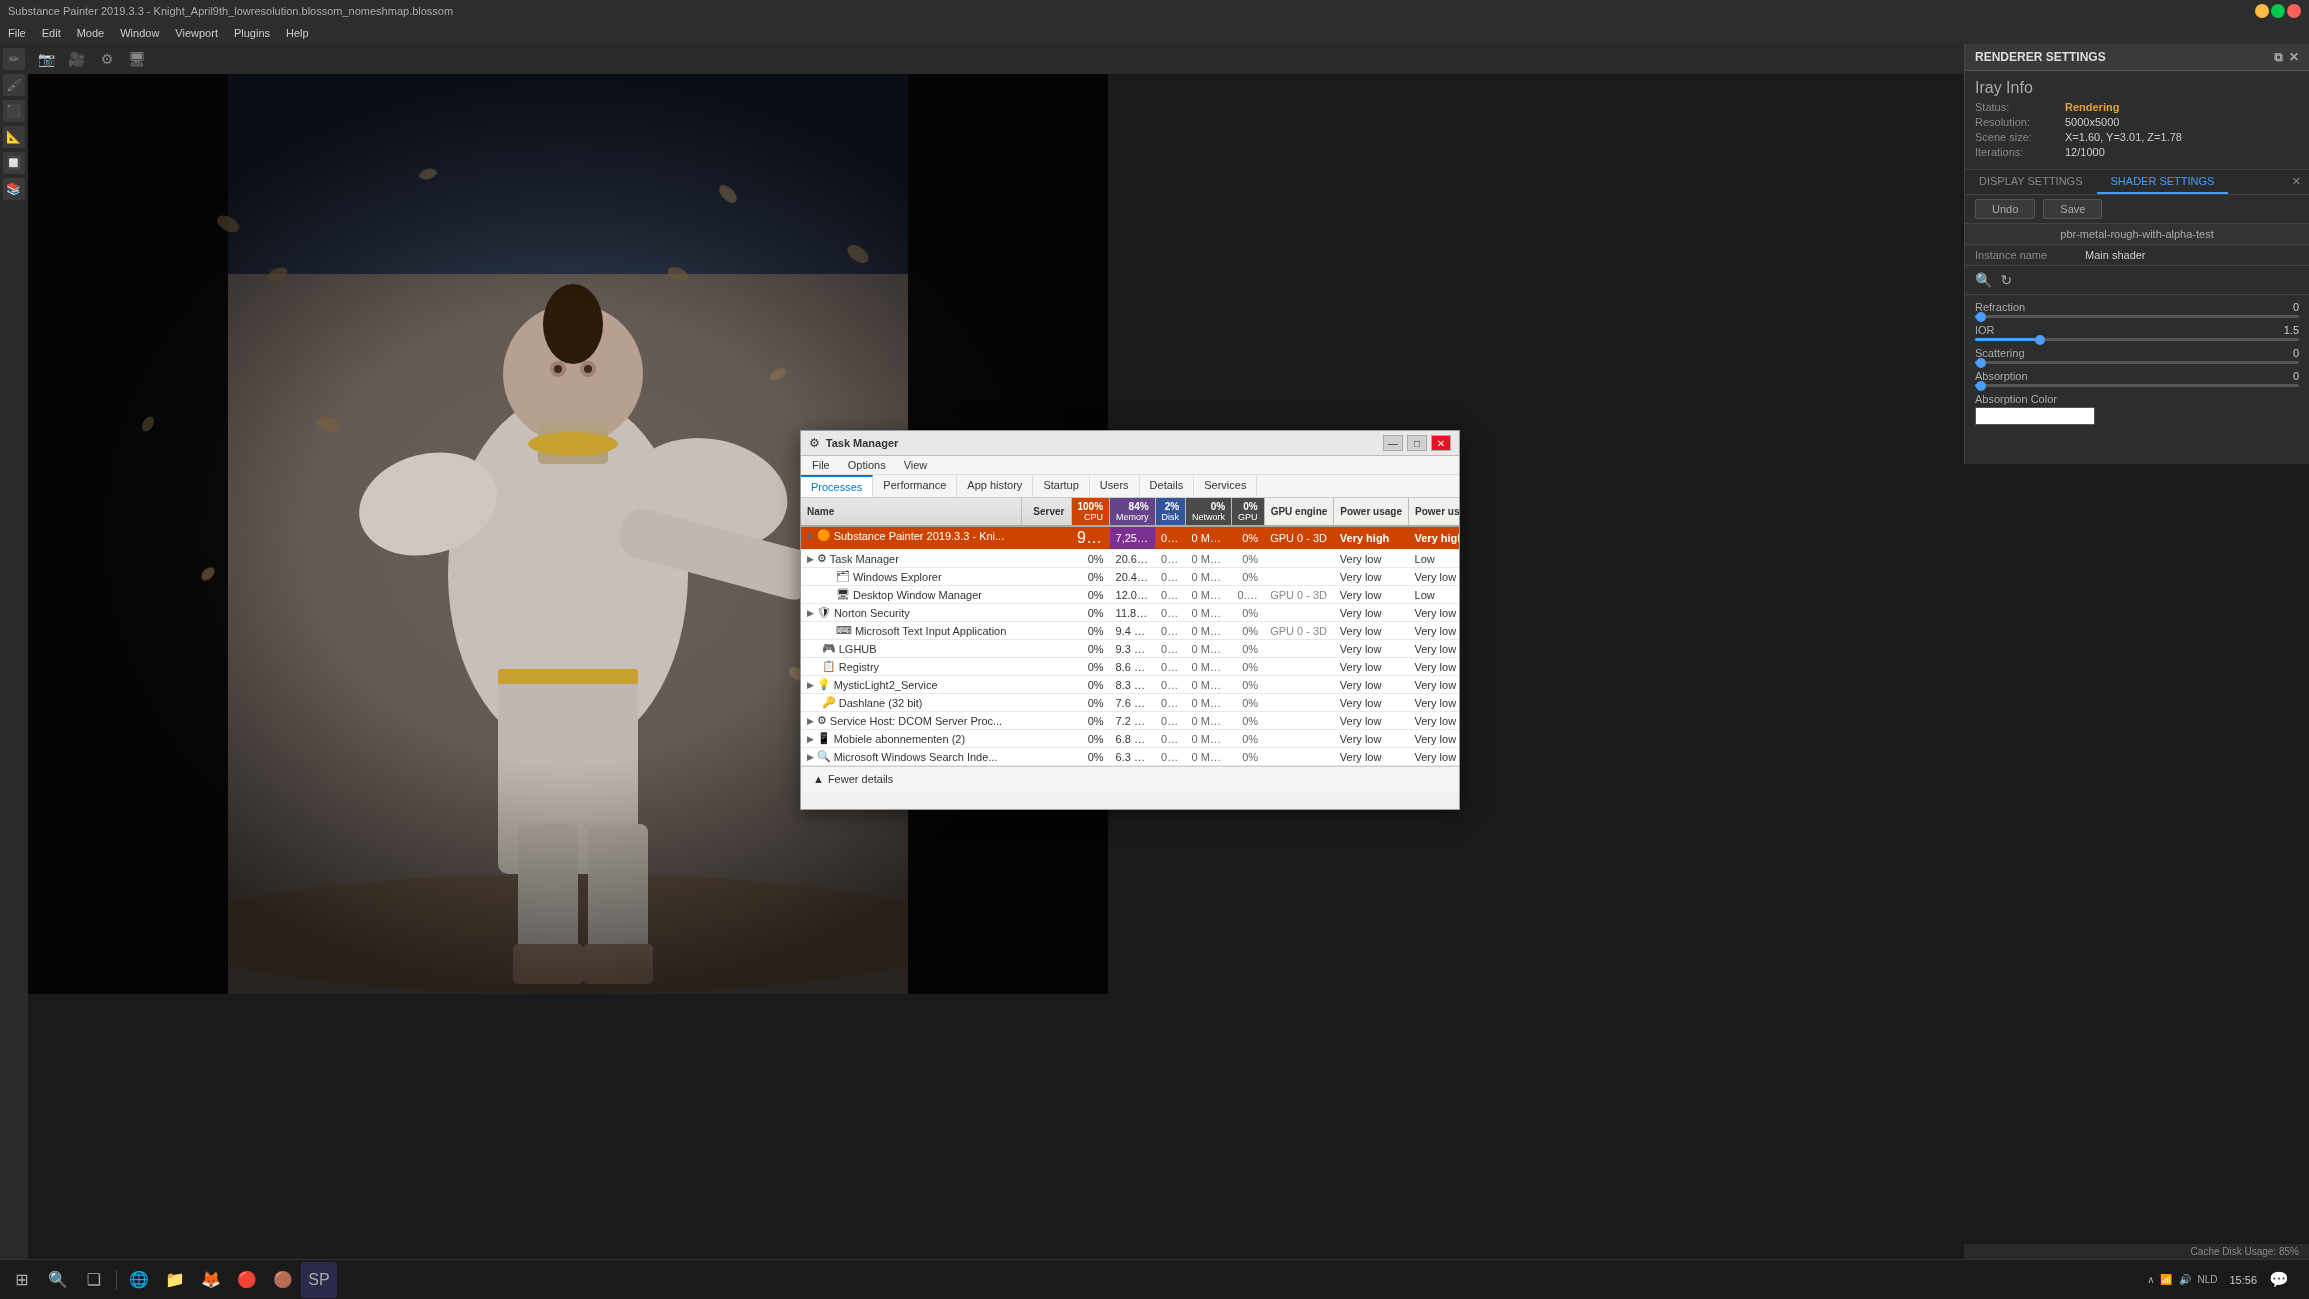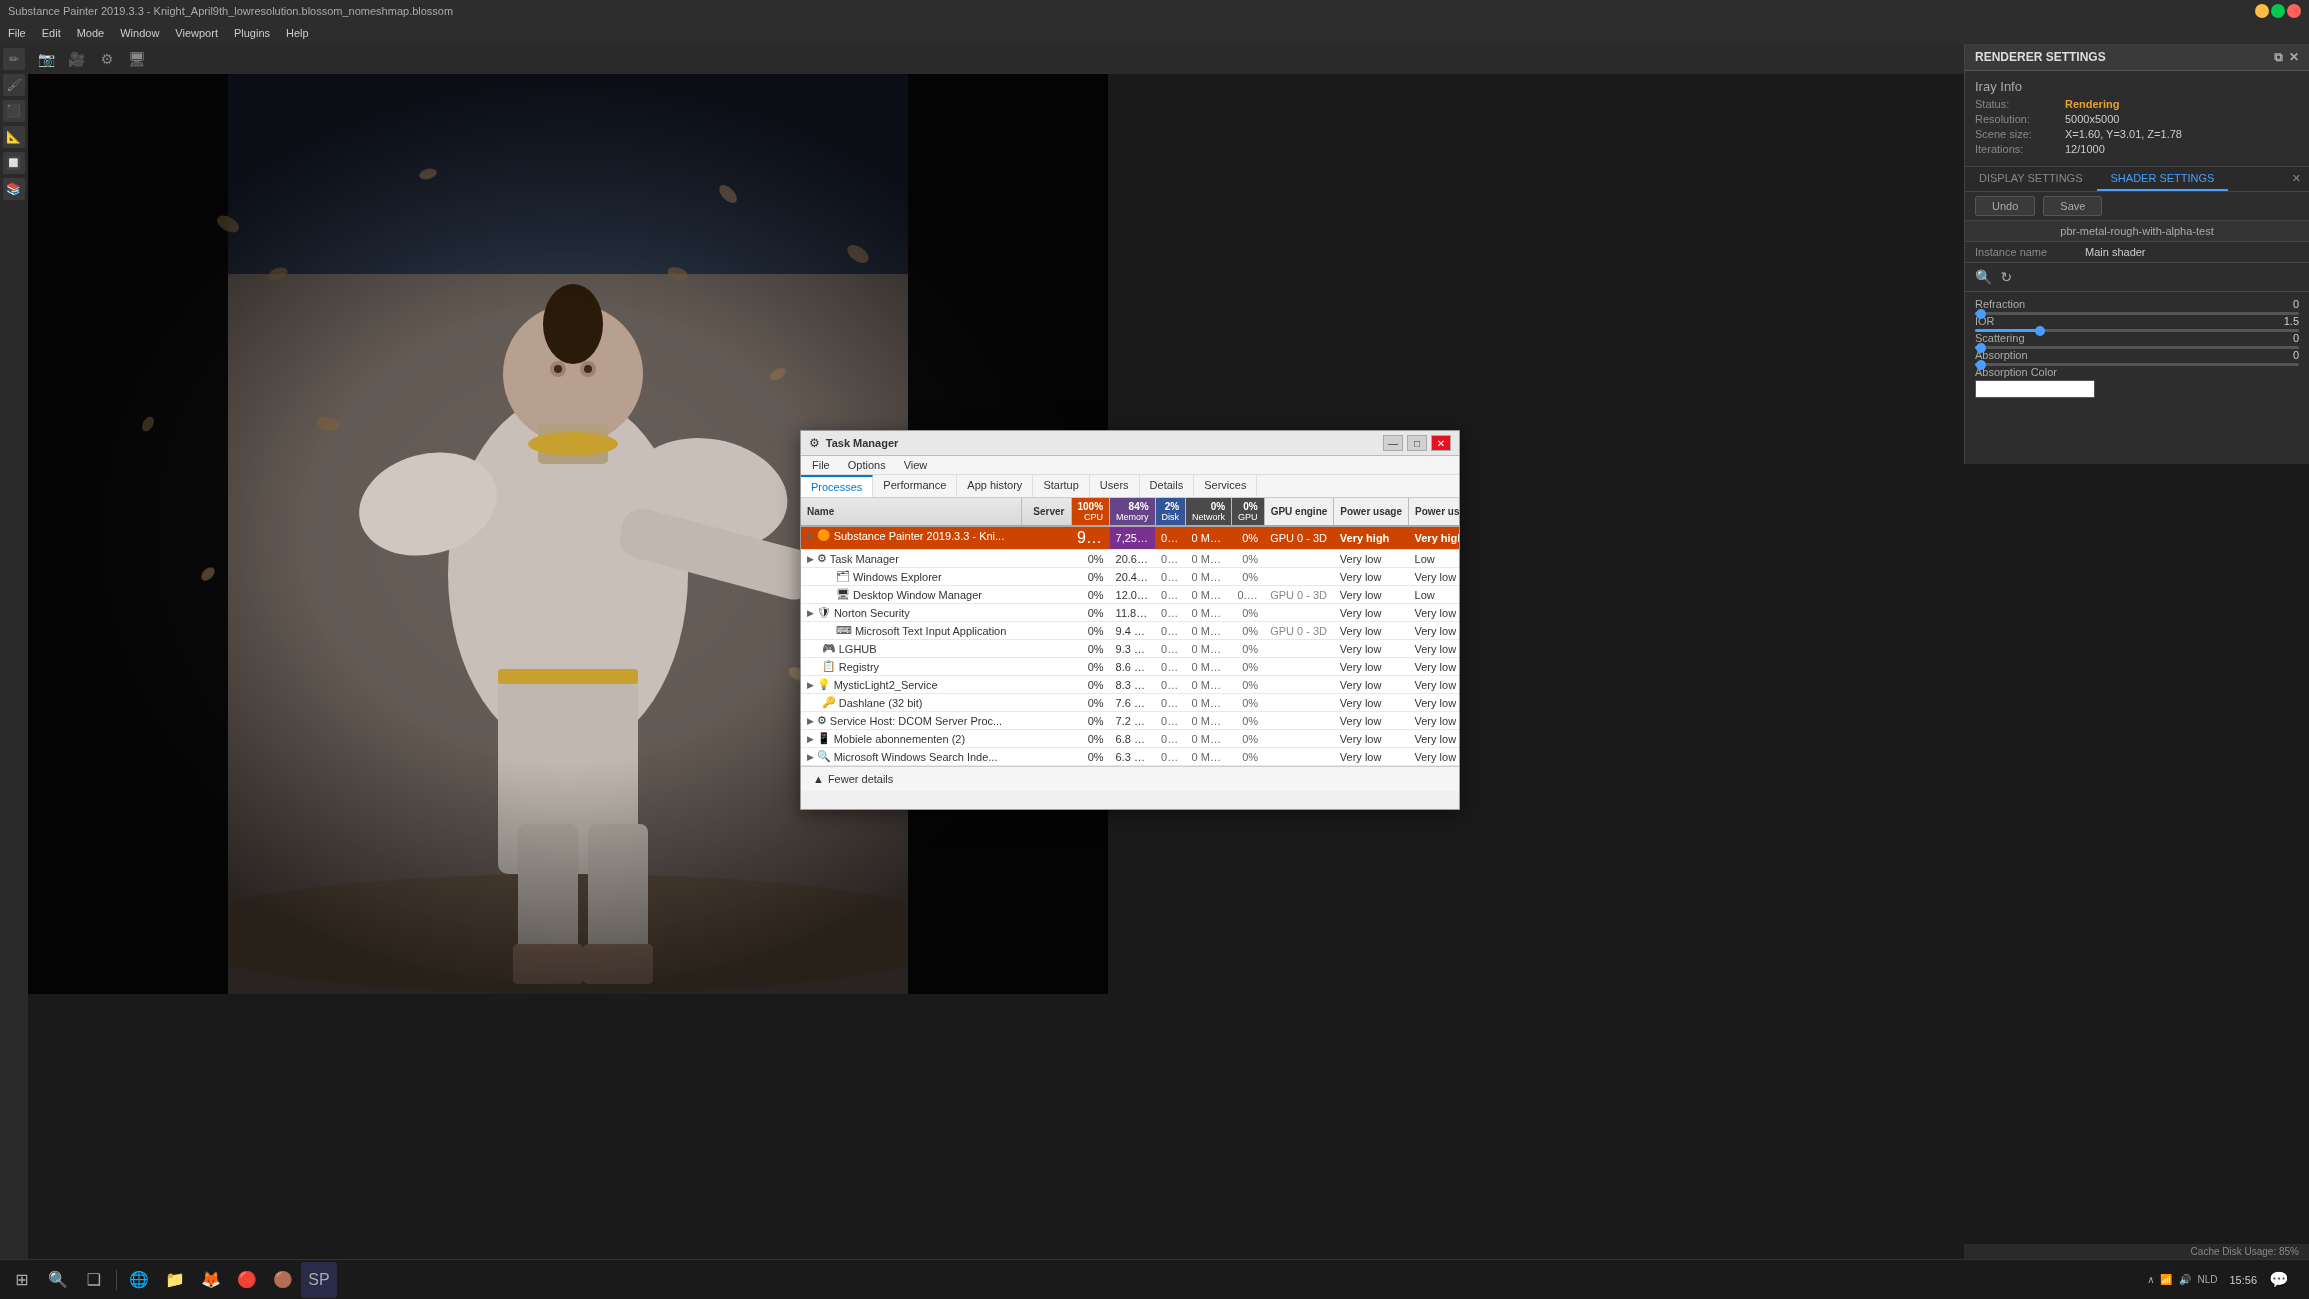--- a/index.html
+++ b/index.html
@@ -154,21 +154,21 @@
     }
     #renderer-panel .panel-header .header-icons {
       display: flex;
       gap: 6px;
     }
     .iray-info {
       padding: 8px 10px;
       border-bottom: 1px solid #444;
     }
     .iray-info .info-title {
-      font-size: 13px;
+      font-size: 16px;
       color: #aaa;
       margin-bottom: 4px;
     }
     .info-row {
       display: flex;
       align-items: center;
       margin-bottom: 3px;
       font-size: 11px;
     }
     .info-row .label {
@@ -251,20 +251,21 @@
 
     .shader-icons {
       display: flex;
       gap: 8px;
       padding: 6px 10px;
       border-bottom: 1px solid #444;
       align-items: center;
     }
 
     .param-row {
+      margin-bottom: 6px;
       text-align: center;
     }
     .param-header {
       display: flex;
       justify-content: space-between;
       font-size: 11px;
       margin-bottom: 2px;
       color: #aaa;
     }
     .param-value { color: #ccc; }

